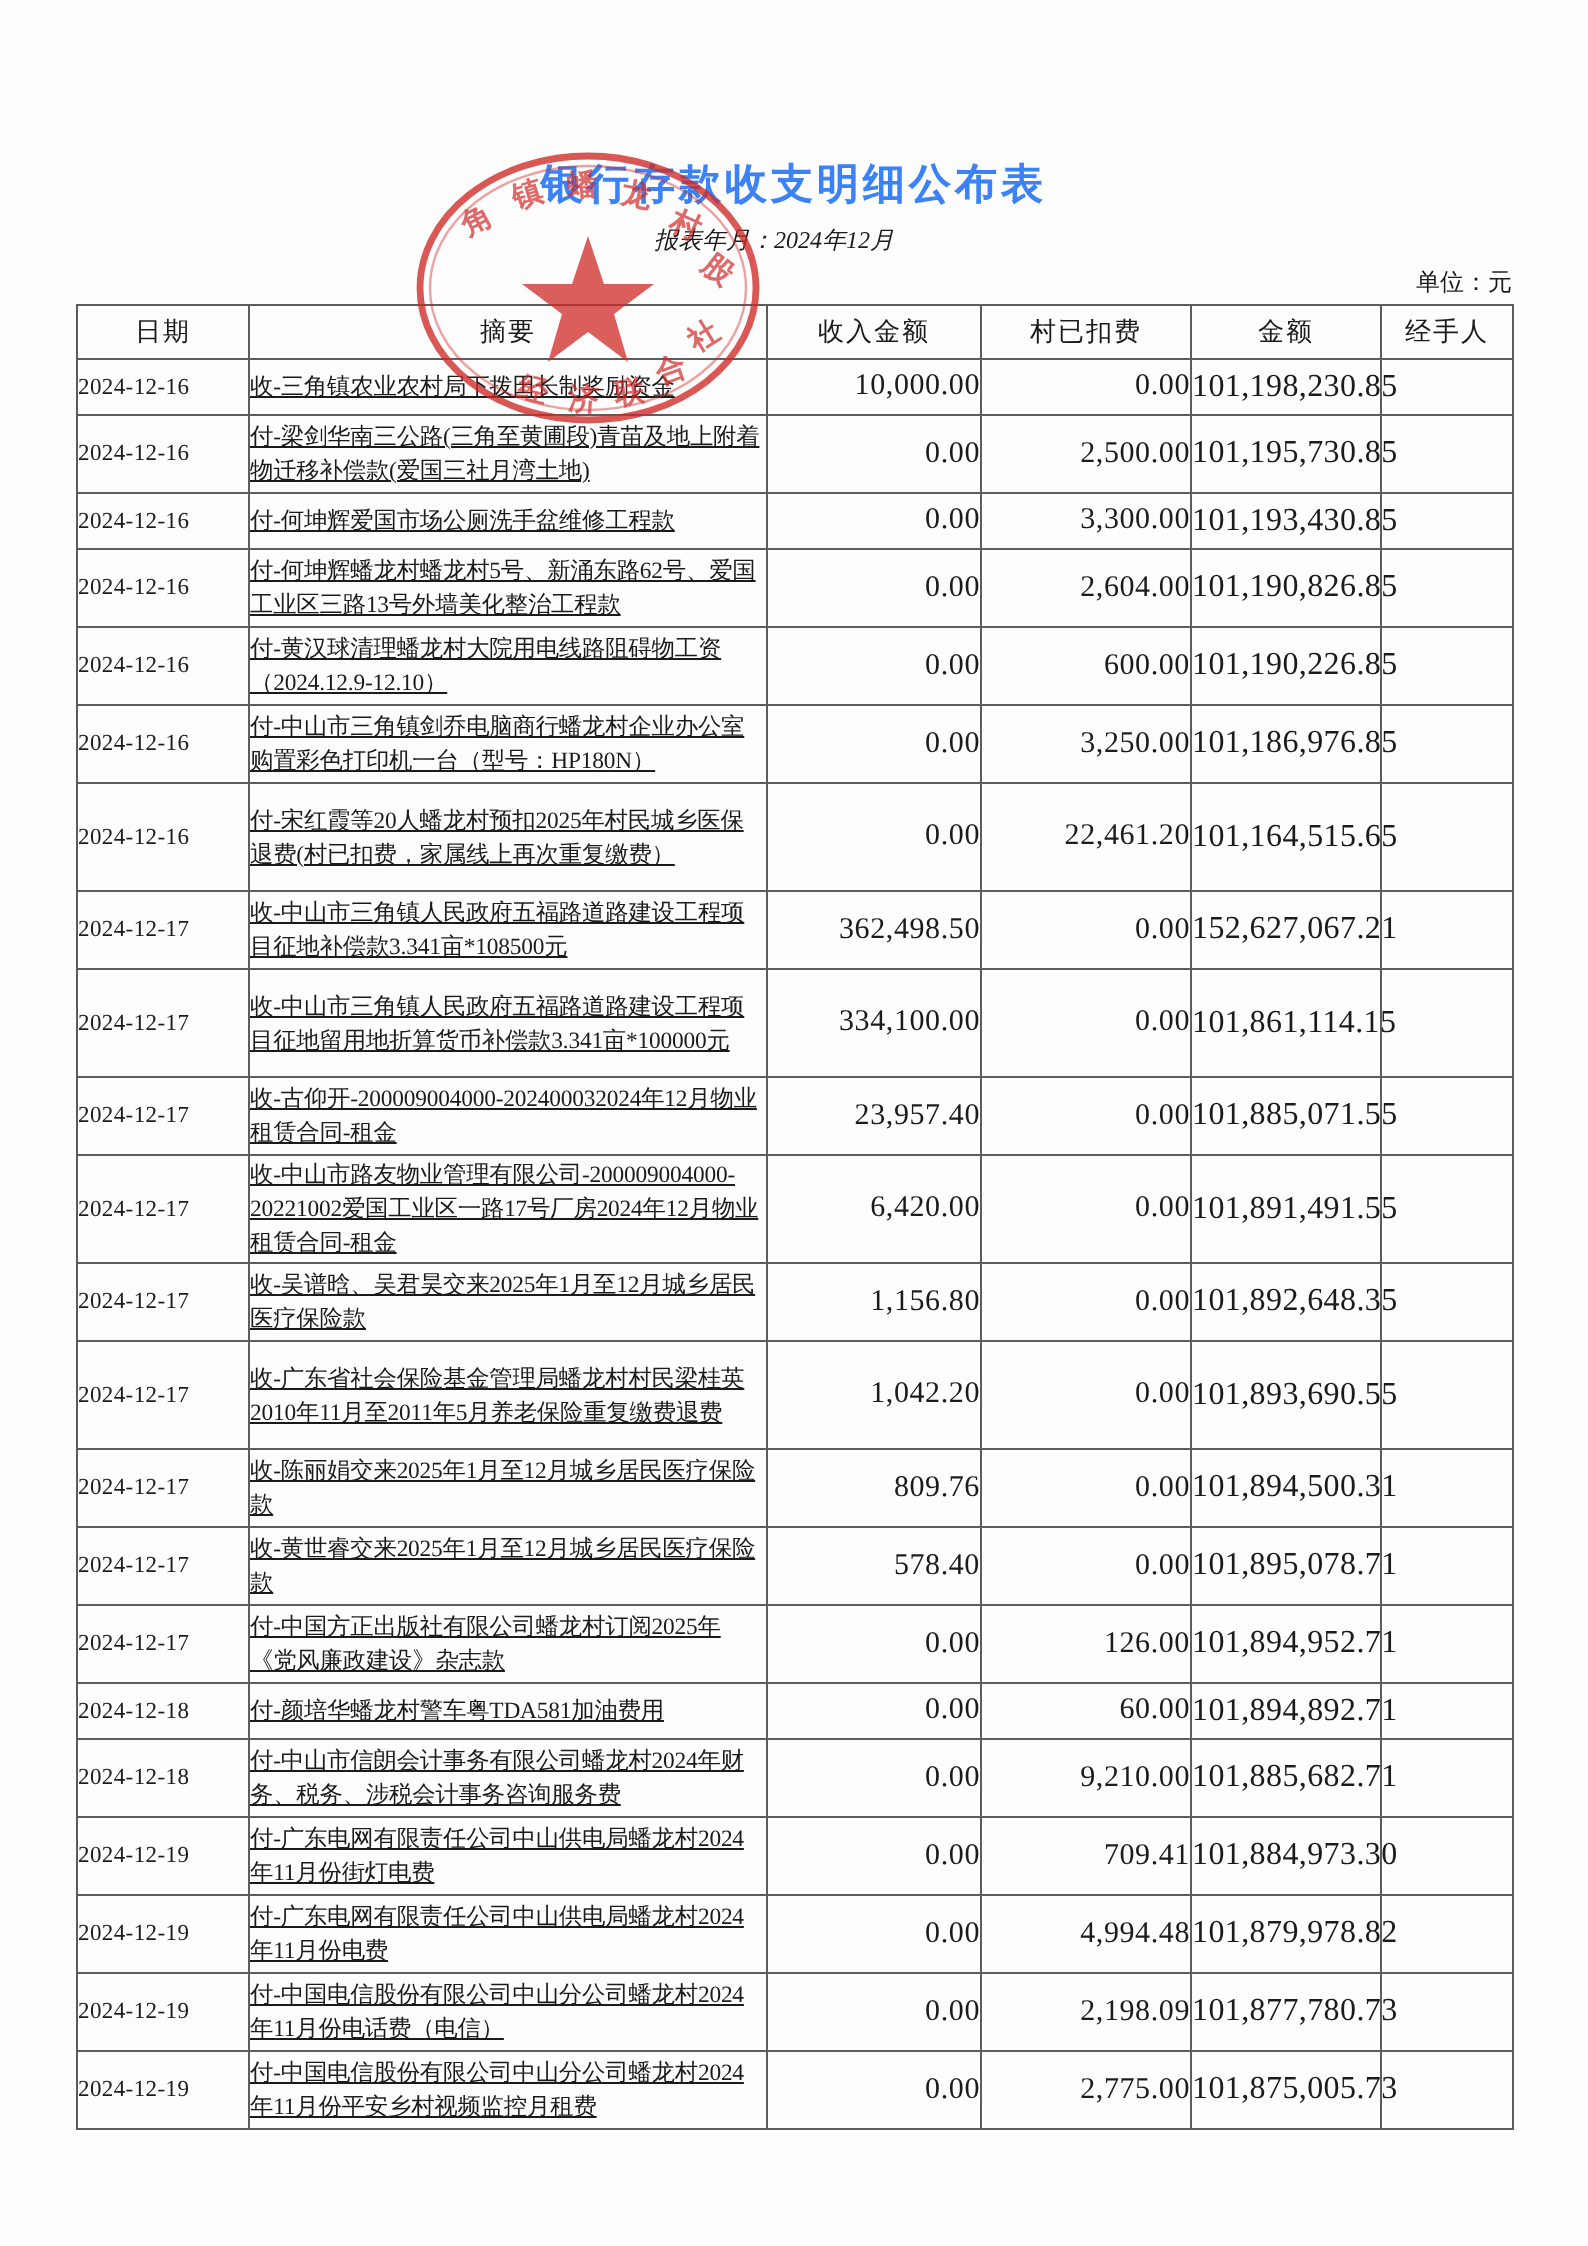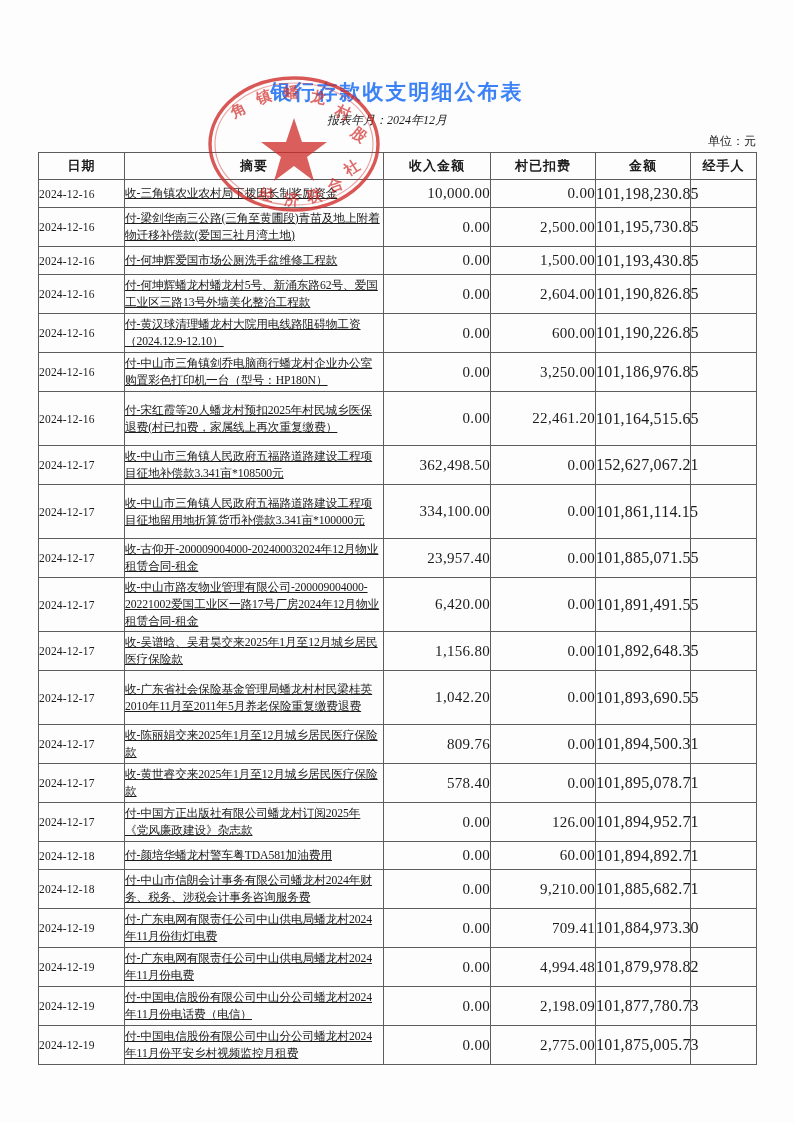--- a/index.html
+++ b/index.html
@@ -92,21 +92,21 @@
   }
   table.ledger th,
   table.ledger td {
     border: 1px solid #5d5d5d;
     padding: 0;
     vertical-align: middle;
   }
   table.ledger thead th {
     height: 26px;
     text-align: center;
-    font-weight: bold;
+    font-weight: normal;
     font-size: 13px;
     letter-spacing: 1px;
   }
   .col-date   { width: 86px; }
   .col-desc   { width: 259px; }
   .col-in     { width: 107px; }
   .col-out    { width: 105px; }
   .col-bal    { width: 95px; }
   .col-person { width: 66px; }
 
@@ -214,21 +214,21 @@
             <td class="c-desc">付-梁剑华南三公路(三角至黄圃段)青苗及地上附着物迁移补偿款(爱国三社月湾土地)</td>
             <td class="c-num">0.00</td>
             <td class="c-num">2,500.00</td>
             <td class="c-bal">101,195,730.85</td>
             <td class="c-person"></td>
           </tr>
           <tr class="r-1">
             <td class="c-date">2024-12-16</td>
             <td class="c-desc">付-何坤辉爱国市场公厕洗手盆维修工程款</td>
             <td class="c-num">0.00</td>
-            <td class="c-num">1,500.00</td>
+            <td class="c-num">3,300.00</td>
             <td class="c-bal">101,193,430.85</td>
             <td class="c-person"></td>
           </tr>
           <tr class="r-2">
             <td class="c-date">2024-12-16</td>
             <td class="c-desc">付-何坤辉蟠龙村蟠龙村5号、新涌东路62号、爱国工业区三路13号外墙美化整治工程款</td>
             <td class="c-num">0.00</td>
             <td class="c-num">2,604.00</td>
             <td class="c-bal">101,190,826.85</td>
             <td class="c-person"></td>

